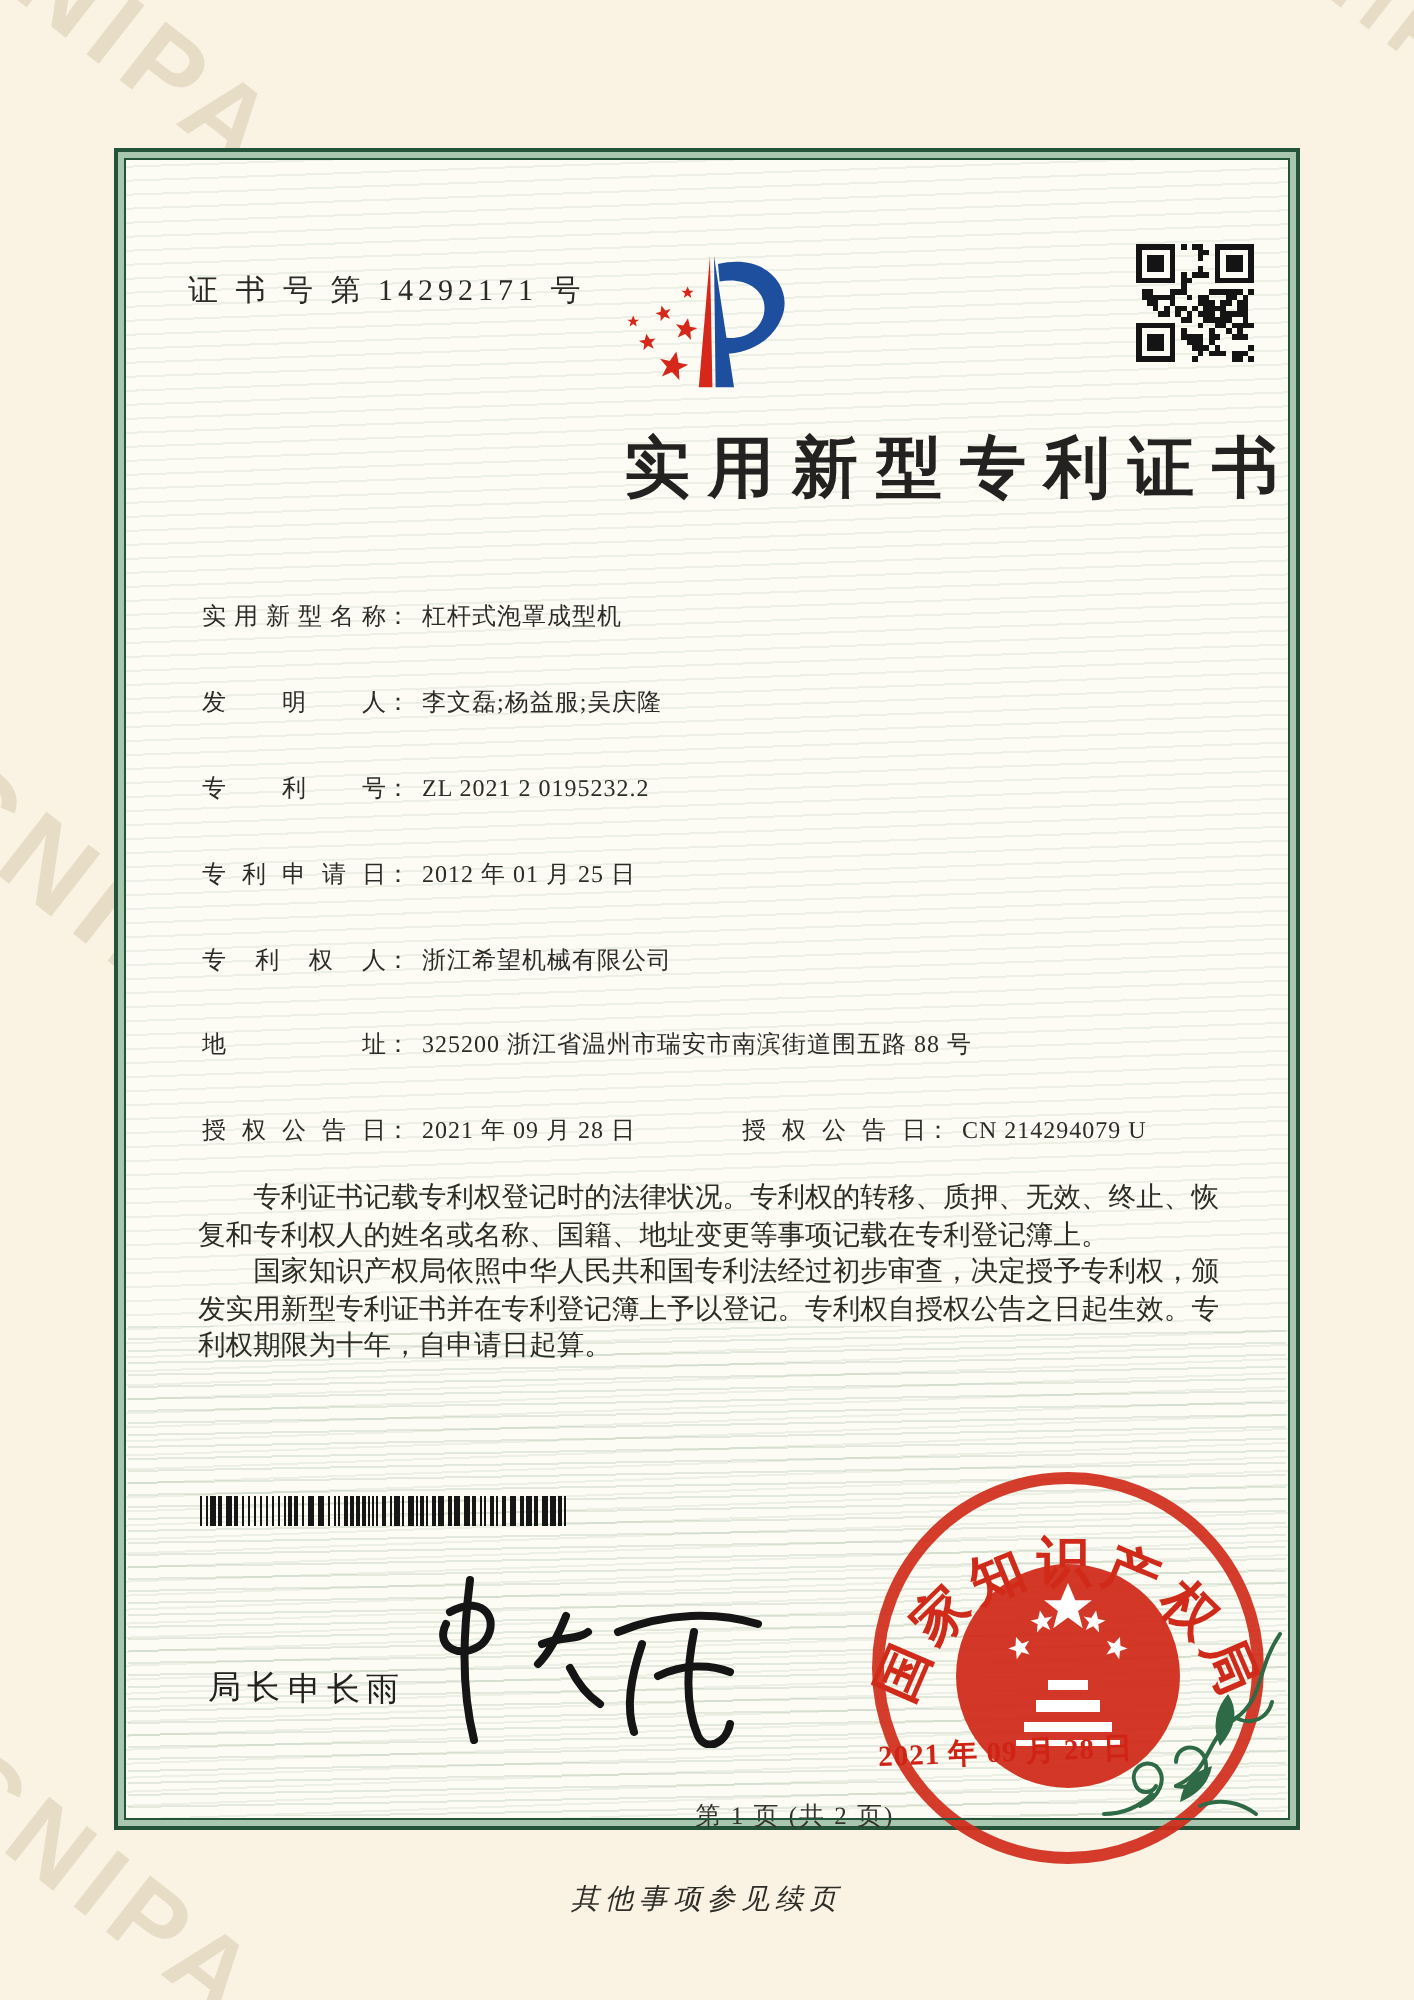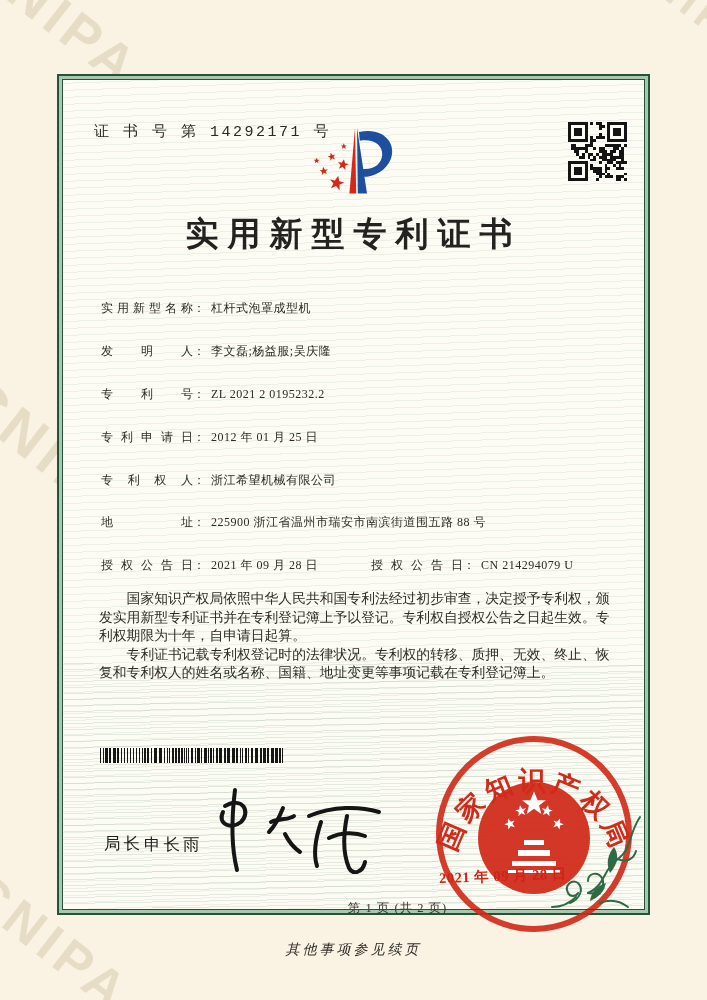--- a/index.html
+++ b/index.html
@@ -37,26 +37,26 @@
       #fdfcf4;
   }
   .frame::before{content:"";position:absolute;inset:0;border:3px solid #a9c6ae;pointer-events:none;}
   .frame::after{content:"";position:absolute;inset:3px;border:1px solid #235338;pointer-events:none;}
   .waves-bottom{
     position:absolute;left:5px;right:5px;bottom:5px;height:245px;
     background:repeating-linear-gradient(179deg, rgba(120,160,126,0.20) 0px, rgba(120,160,126,0.20) 1px, transparent 1px, transparent 6px);
     pointer-events:none;
   }
   
-  .cert-no{position:absolute;left:35px;top:46px;font-size:15px;letter-spacing:2.5px;color:#2b2a26;font-family:Liberation Mono, monospace;}
+  .cert-no{position:absolute;left:35px;top:60px;font-size:15px;letter-spacing:2.5px;color:#2b2a26;}
   .logo{position:absolute;left:240px;top:34px;width:120px;height:100px;}
   .qr{position:absolute;left:509px;top:46px;width:59px;height:59px;}
   .title{
     position:absolute;left:0;top:136px;width:100%;
-    text-align:center;font-size:33px;font-weight:bold;letter-spacing:9px;color:#232220;
+    text-align:right;font-size:33px;font-weight:bold;letter-spacing:9px;color:#232220;
   }
   
   .fields{position:absolute;left:42px;top:224px;width:520px;font-size:12px;color:#2c2b26;}
   .f-row{position:relative;height:42.9px;}
   .f-pair{position:absolute;left:0;top:0;white-space:nowrap;}
   .f-pair.second{left:270px;}
   .f-label{display:inline-block;width:92px;text-align:justify;text-align-last:justify;vertical-align:top;}
   .f-colon{display:inline-block;margin-right:6px;}
   .f-value{letter-spacing:0.5px;}
   
@@ -254,31 +254,31 @@
       <div class="f-row">
         <span class="f-pair"><span class="f-label">专利号</span><span class="f-colon">：</span><span class="f-value">ZL 2021 2 0195232.2</span></span>
       </div>
       <div class="f-row">
         <span class="f-pair"><span class="f-label">专利申请日</span><span class="f-colon">：</span><span class="f-value">2012 年 01 月 25 日</span></span>
       </div>
       <div class="f-row">
         <span class="f-pair"><span class="f-label">专利权人</span><span class="f-colon">：</span><span class="f-value">浙江希望机械有限公司</span></span>
       </div>
       <div class="f-row">
-        <span class="f-pair"><span class="f-label">地址</span><span class="f-colon">：</span><span class="f-value">225900 浙江省温州市瑞安市南滨街道围五路 88 号</span></span>
+        <span class="f-pair"><span class="f-label">地址</span><span class="f-colon">：</span><span class="f-value">325200 浙江省温州市瑞安市南滨街道围五路 88 号</span></span>
       </div>
       <div class="f-row">
         <span class="f-pair"><span class="f-label">授权公告日</span><span class="f-colon">：</span><span class="f-value">2021 年 09 月 28 日</span></span>
         <span class="f-pair second"><span class="f-label">授权公告日</span><span class="f-colon">：</span><span class="f-value">CN 214294079 U</span></span>
       </div>
     </div>
 
     <div class="body-text">
+      <p>专利证书记载专利权登记时的法律状况。专利权的转移、质押、无效、终止、恢复和专利权人的姓名或名称、国籍、地址变更等事项记载在专利登记簿上。</p>
       <p>国家知识产权局依照中华人民共和国专利法经过初步审查，决定授予专利权，颁发实用新型专利证书并在专利登记簿上予以登记。专利权自授权公告之日起生效。专利权期限为十年，自申请日起算。</p>
-      <p>专利证书记载专利权登记时的法律状况。专利权的转移、质押、无效、终止、恢复和专利权人的姓名或名称、国籍、地址变更等事项记载在专利登记簿上。</p>
     </div>
 
     <svg class="barcode" viewBox="0 0 185 15" preserveAspectRatio="none" fill="#161616" aria-hidden="true">
         <rect x="0" y="0" width="1" height="15"></rect>
         <rect x="3" y="0" width="1" height="15"></rect>
         <rect x="5" y="0" width="3" height="15"></rect>
         <rect x="9" y="0" width="2" height="15"></rect>
         <rect x="13" y="0" width="3" height="15"></rect>
         <rect x="17" y="0" width="2" height="15"></rect>
         <rect x="21" y="0" width="1" height="15"></rect>

